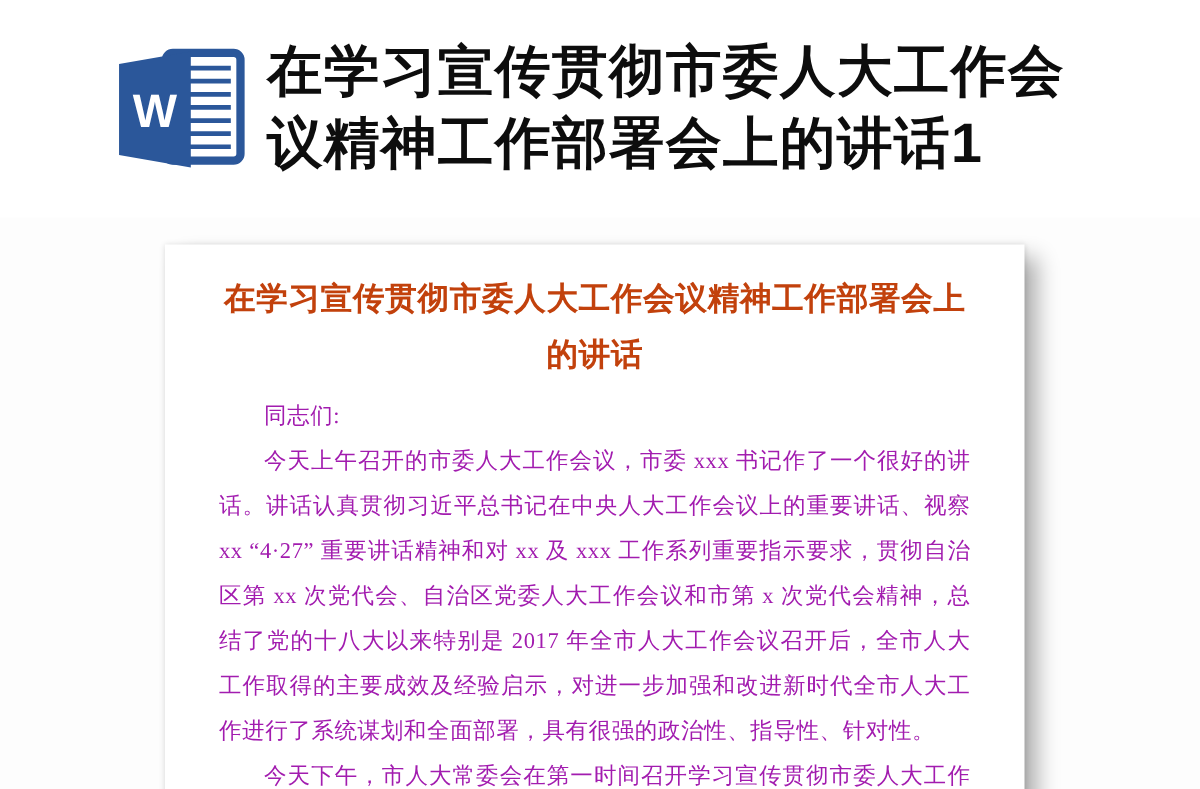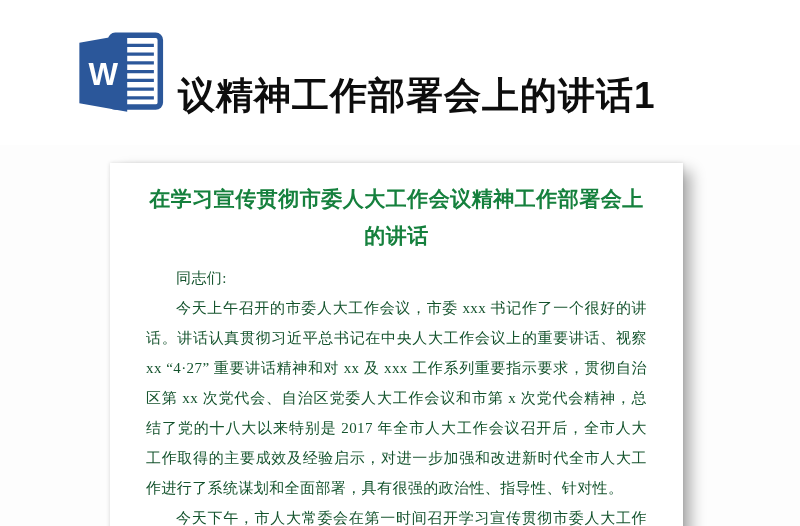--- a/index.html
+++ b/index.html
@@ -57,31 +57,31 @@
                 0 0 4px rgba(0,0,0,0.14);
   }
   .doc-title {
     margin: 0 0 8px 0;
     text-align: center;
     font-family: "Liberation Serif", "DejaVu Serif", serif;
     font-weight: 700;
     font-size: 21px;
     line-height: 37px;
     letter-spacing: 0.5px;
-    color: #15803d;
+    color: #c2410c;
   }
   .doc-para {
     margin: 0;
     text-indent: 2em;
     text-align: justify;
     font-family: "Liberation Serif", "DejaVu Serif", serif;
     font-size: 15px;
     line-height: 30px;
     letter-spacing: 0.4px;
-    color: #14532d;
+    color: #a21caf;
   }
 </style>
 </head>
 <body>
 
 <div class="screen">
 
   <header class="file-header">
     <span class="word-icon">
       <svg viewBox="0 0 100 92" xmlns="http://www.w3.org/2000/svg">
@@ -92,21 +92,21 @@
           <line x1="50" y1="35" x2="89" y2="35"></line>
           <line x1="50" y1="44.5" x2="89" y2="44.5"></line>
           <line x1="50" y1="54" x2="89" y2="54"></line>
           <line x1="50" y1="63.5" x2="89" y2="63.5"></line>
           <line x1="50" y1="73" x2="89" y2="73"></line>
         </g>
         <polygon points="8,13 60,4 60,88 8,79" fill="#2B579A"></polygon>
         <text x="34" y="59" text-anchor="middle" font-family="Liberation Sans, sans-serif" font-weight="700" font-size="34" fill="#ffffff">W</text>
       </svg>
     </span>
-    <h1 class="file-title"><br><span>议精神工作部署会上的讲话1</span></h1>
+    <h1 class="file-title"><span>在学习宣传贯彻市委人大工作会</span><br><span>议精神工作部署会上的讲话1</span></h1>
   </header>
 
   <main class="preview-area">
     <div class="doc-page">
       <h2 class="doc-title"><span>在学习宣传贯彻市委人大工作会议精神工作部署会上</span><br><span>的讲话</span></h2>
       <p class="doc-para">同志们:</p>
       <p class="doc-para">今天上午召开的市委人大工作会议，市委 xxx 书记作了一个很好的讲话。讲话认真贯彻习近平总书记在中央人大工作会议上的重要讲话、视察 xx “4·27” 重要讲话精神和对 xx 及 xxx 工作系列重要指示要求，贯彻自治区第 xx 次党代会、自治区党委人大工作会议和市第 x 次党代会精神，总结了党的十八大以来特别是 2017 年全市人大工作会议召开后，全市人大工作取得的主要成效及经验启示，对进一步加强和改进新时代全市人大工作进行了系统谋划和全面部署，具有很强的政治性、指导性、针对性。</p>
       <p class="doc-para">今天下午，市人大常委会在第一时间召开学习宣传贯彻市委人大工作会议精神工作部署会，组织市、县两级人大常委会有关同志一起学习交流，对于全市各级人大进一步统一</p>
     </div>
   </main>

